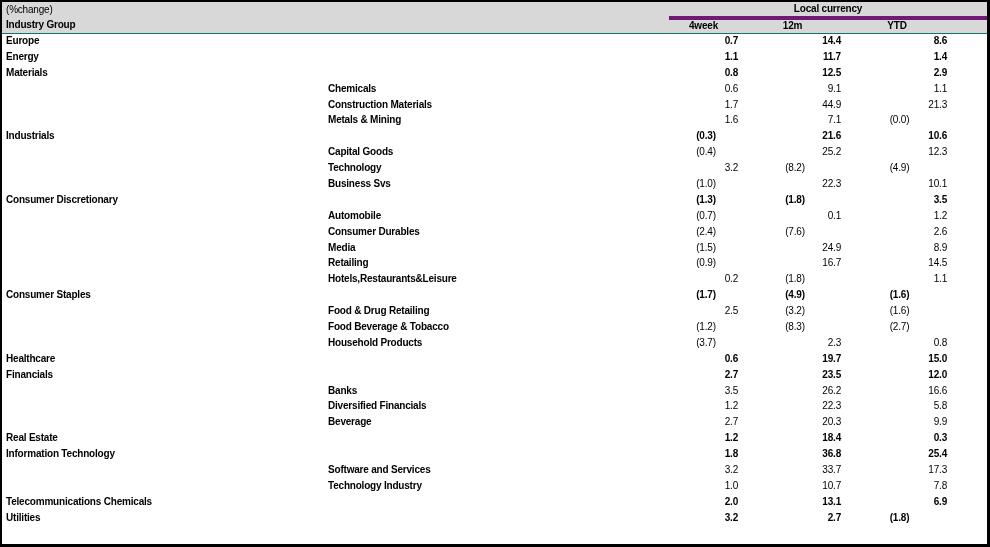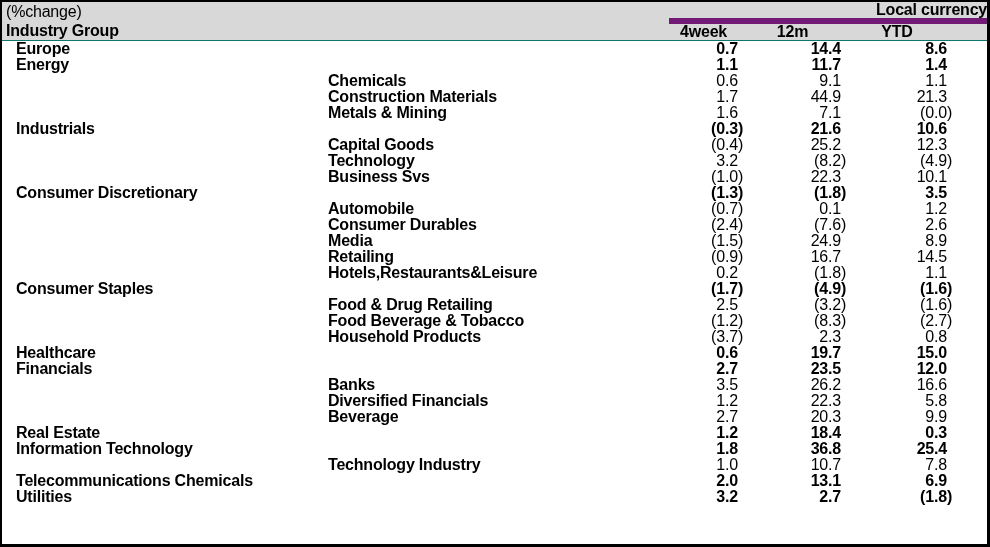--- a/index.html
+++ b/index.html
@@ -7,50 +7,50 @@
 
   .sheet {
     width: 990px;
     height: 547px;
     background: #ffffff;
     border: 2px solid #000000;
     border-right-width: 3px;
     border-bottom-width: 3px;
     overflow: hidden;
     font-family: "Liberation Sans", sans-serif;
-    font-size: 16px;
+    font-size: 10px;
     color: #000000;
     letter-spacing: -0.2px;
   }
 
   table.perf {
     width: 100%;
     border-collapse: collapse;
     table-layout: fixed;
   }
 
   td { padding: 0; vertical-align: middle; line-height: 1; overflow: hidden; white-space: nowrap; }
 
   
   tr.hdr td { background: #d8d8d8; }
   tr.hdr1 td { height: 16px; }
   tr.hdr2 td { height: 15px; border-bottom: 1px solid #0f766e; }
   .pct-label { padding-left: 4px; font-weight: normal; }
-  .currency-cell { text-align: right; font-weight: bold; border-bottom: 6px solid #701a75; }
+  .currency-cell { text-align: center; font-weight: bold; border-bottom: 4px solid #701a75; }
   .group-col-header { padding-left: 4px; font-weight: bold; }
   .period-header { text-align: center; padding-right: 6px; font-weight: bold; }
 
   
   tr.row td { height: 15.9px; }
   tr.group { font-weight: bold; }
   tr.sub { font-weight: normal; }
-  td.lbl1 { padding-left: 14px; }
+  td.lbl1 { padding-left: 4px; }
   td.lbl2 { padding-left: 4px; font-weight: bold; }
   td.cell-num { text-align: right; padding-right: 6px; }
-  td.cell-num.paren { padding-right: 1px; }
+  td.cell-num.paren { padding-right: 1px; text-align: center; }
 </style>
 </head>
 <body>
 
 <div class="sheet">
   <table class="perf">
     <colgroup>
       <col style="width:322px">
       <col style="width:345px">
       <col style="width:75px">
@@ -81,20 +81,28 @@
           <td></td>
         </tr>
         <tr class="row group">
           <td class="lbl1">Energy</td>
           <td class="lbl2"></td>
           <td class="cell-num">1.1</td>
           <td class="cell-num">11.7</td>
           <td class="cell-num">1.4</td>
           <td></td>
         </tr>
+        <tr class="row group">
+          <td class="lbl1">Materials</td>
+          <td class="lbl2"></td>
+          <td class="cell-num">0.8</td>
+          <td class="cell-num">12.5</td>
+          <td class="cell-num">2.9</td>
+          <td></td>
+        </tr>
         <tr class="row sub">
           <td class="lbl1"></td>
           <td class="lbl2">Chemicals</td>
           <td class="cell-num">0.6</td>
           <td class="cell-num">9.1</td>
           <td class="cell-num">1.1</td>
           <td></td>
         </tr>
         <tr class="row sub">
           <td class="lbl1"></td>
@@ -275,20 +283,28 @@
         <tr class="row group">
           <td class="lbl1">Information Technology</td>
           <td class="lbl2"></td>
           <td class="cell-num">1.8</td>
           <td class="cell-num">36.8</td>
           <td class="cell-num">25.4</td>
           <td></td>
         </tr>
         <tr class="row sub">
           <td class="lbl1"></td>
+          <td class="lbl2">Software and Services</td>
+          <td class="cell-num">3.2</td>
+          <td class="cell-num">33.7</td>
+          <td class="cell-num">17.3</td>
+          <td></td>
+        </tr>
+        <tr class="row sub">
+          <td class="lbl1"></td>
           <td class="lbl2">Technology Industry</td>
           <td class="cell-num">1.0</td>
           <td class="cell-num">10.7</td>
           <td class="cell-num">7.8</td>
           <td></td>
         </tr>
         <tr class="row group">
           <td class="lbl1">Telecommunications Chemicals</td>
           <td class="lbl2"></td>
           <td class="cell-num">2.0</td>

